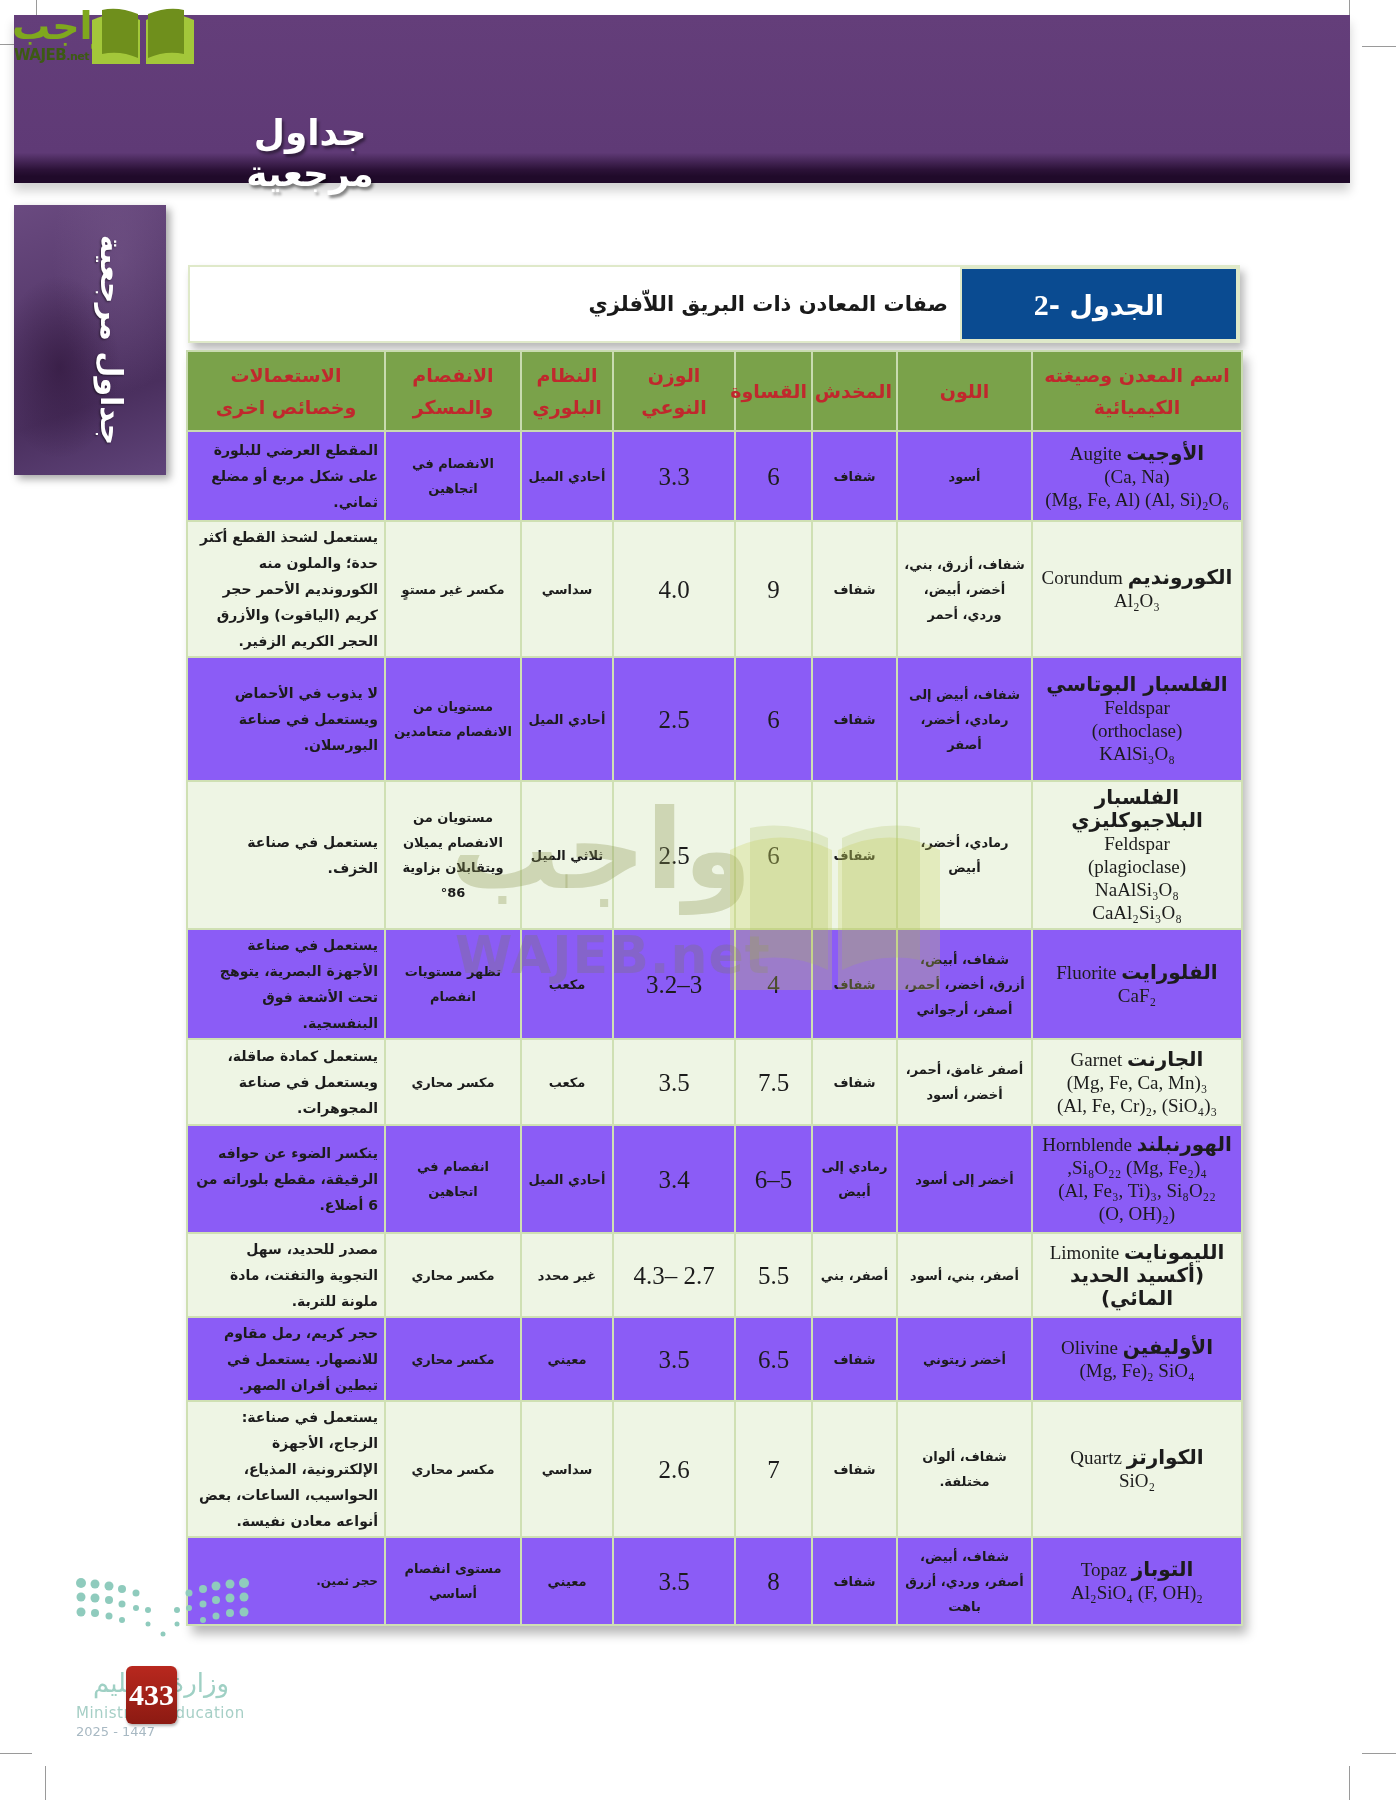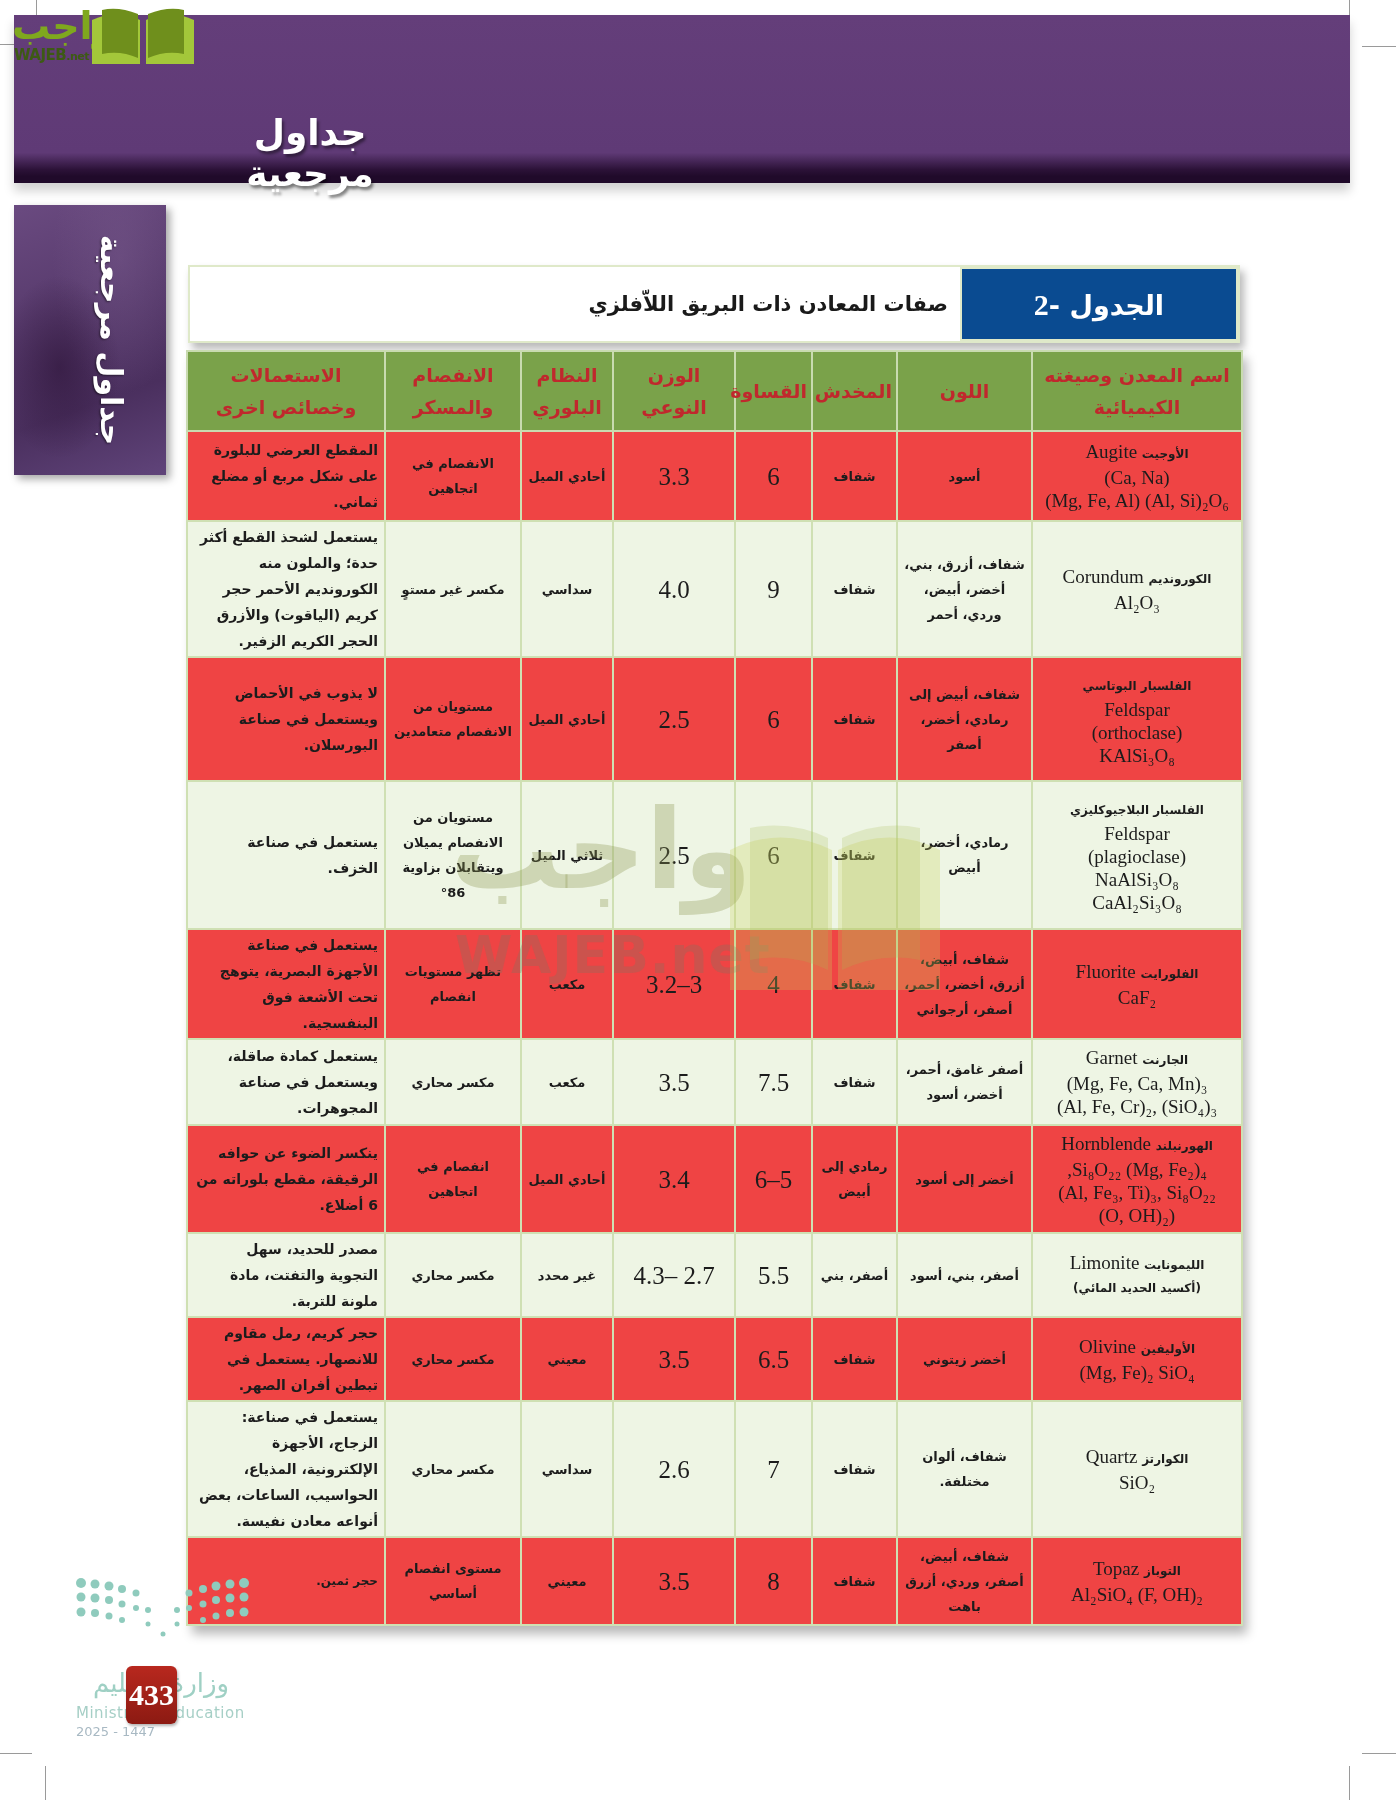--- a/index.html
+++ b/index.html
@@ -66,25 +66,25 @@
   .table-wrap {
     position: absolute; left: 188px; top: 350px; width: 1055px;
     box-shadow: 4px 8px 10px rgba(0,0,0,0.28);
   }
   table { width: 100%; border-collapse: collapse; direction: rtl; table-layout: fixed; }
   th, td { border: 2px solid #cfe0b3; text-align: center; vertical-align: middle; }
   thead th {
     background: #7aa24a; color: #c0282d; font-size: 19px; font-weight: bold;
     height: 80px; line-height: 32px; border-color: #c9dbb0; padding: 0 4px;
   }
-  tbody tr.odd td { background: #ef4444; }
+  tbody tr.odd td { background: #8b5cf6; }
   tbody tr.even td { background: #eef5e4; }
   td { font-size: 14px; font-weight: bold; line-height: 25px; padding: 2px 6px; color: #1c1c1c; }
   td.name { font-weight: normal; font-family: "Liberation Serif", serif; font-size: 19px; line-height: 23px; }
-  td.name .ar { font-family: "DejaVu Sans", sans-serif; font-weight: bold; font-size: 12px; }
+  td.name .ar { font-family: "DejaVu Sans", sans-serif; font-weight: bold; font-size: 20px; }
   td.name .en { font-family: "Liberation Serif", serif; }
   td.num { font-family: "Liberation Serif", serif; font-weight: normal; font-size: 25px; }
   td.uses { text-align: right; font-size: 14px; line-height: 26px; }
   td.small { font-size: 13px; }
   .formula { display: block; direction: ltr; unicode-bidi: isolate; }
 
   
   .wm { position: absolute; pointer-events: none; }
   .wm-word { left: 450px; top: 790px; font-size: 110px; font-weight: bold; color: rgba(140,150,80,0.32); direction: rtl; line-height: 120px; }
   .wm-sub { left: 455px; top: 925px; font-size: 52px; font-weight: bold; color: rgba(120,120,100,0.30); direction: ltr; letter-spacing: 1px; }

